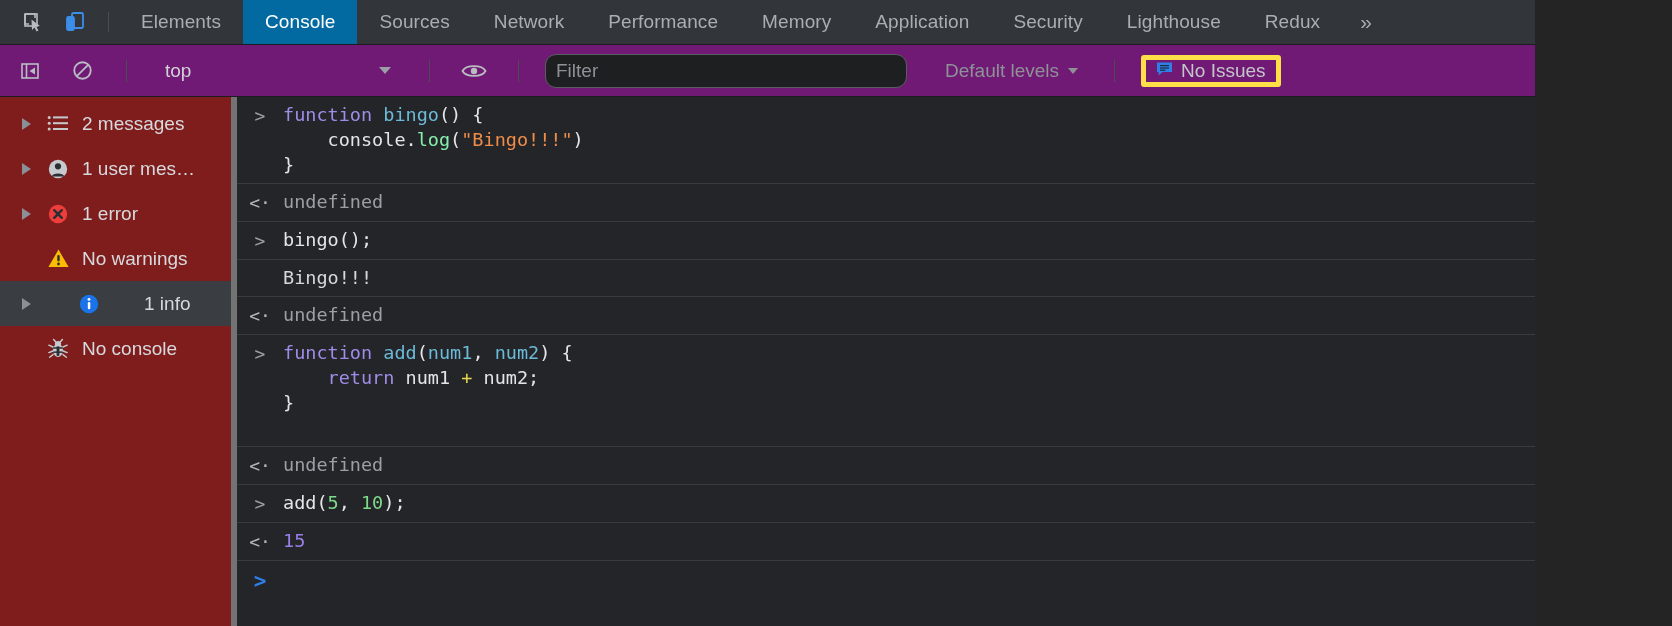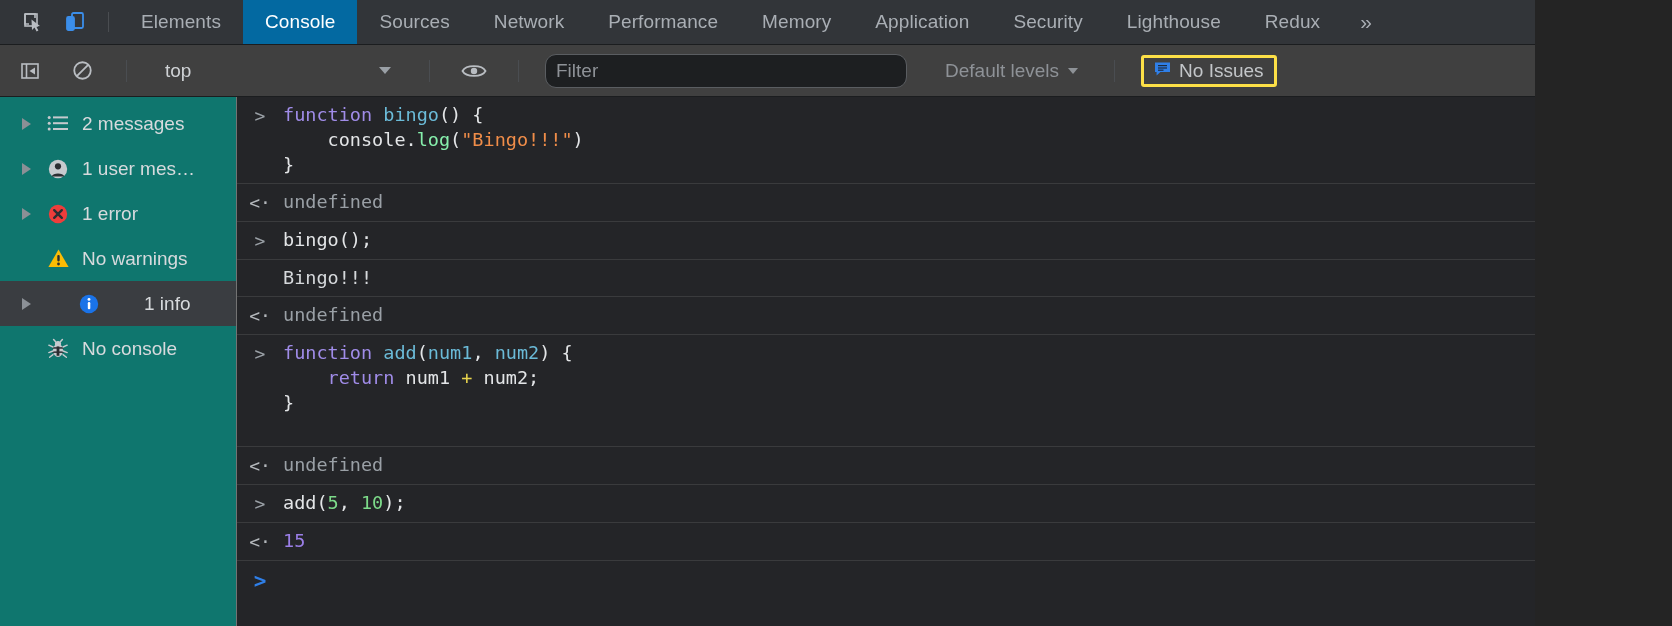--- a/index.html
+++ b/index.html
@@ -36,21 +36,21 @@
     cursor: pointer;
     white-space: nowrap;
     letter-spacing: 0.1px;
   }
   .tab.active { background: #0369a1; color: #ffffff; }
   .tab.more { padding: 0 18px; font-size: 21px; color: #a9aeb4; }
 
   
   .toolbar {
     height: 52px; min-height: 52px;
-    background: #404040;
+    background: #701a75;
     display: flex; align-items: center;
     padding: 0 12px;
     border-bottom: 1px solid #1b1d1f;
     gap: 16px;
   }
   .tb-icon {
     width: 36px; height: 32px;
     display: flex; align-items: center; justify-content: center;
     border-radius: 2px; cursor: pointer;
   }
@@ -79,32 +79,32 @@
     display: flex; align-items: center; gap: 9px;
     color: #8e9297; font-size: 19px;
     padding: 0 10px; height: 32px; cursor: pointer; border-radius: 2px;
     margin-left: 12px;
     text-align: center;
   }
   .caret-sm { border-left: 5px solid transparent; border-right: 5px solid transparent; border-top: 6px solid #8e9297; }
   .issues-btn {
     display: flex; align-items: center; gap: 8px;
     height: 32px; padding: 0 10px;
-    border: 3px solid #fde047; border-radius: 3px;
+    border: 5px solid #fde047; border-radius: 3px;
     color: #c3c6c9; font-size: 19px; cursor: pointer;
   }
 
   
   .body { flex: 1; display: flex; min-height: 0; }
 
   
   .sidebar {
     width: 237px; min-width: 237px;
-    background: #0f766e;
-    border-right: 1px solid #737373;
+    background: #7f1d1d;
+    border-right: 6px solid #737373;
     padding-top: 4px;
     text-align: right;
   }
   .side-row {
     display: flex; align-items: center;
     height: 45px;
     padding-left: 18px;
     cursor: pointer;
     gap: 10px;
   }

